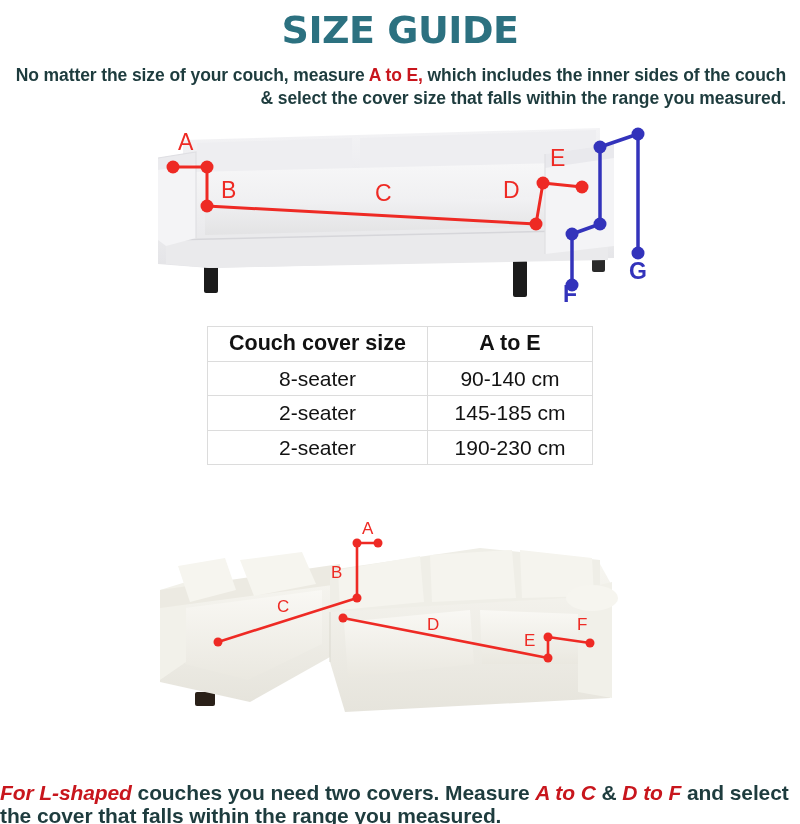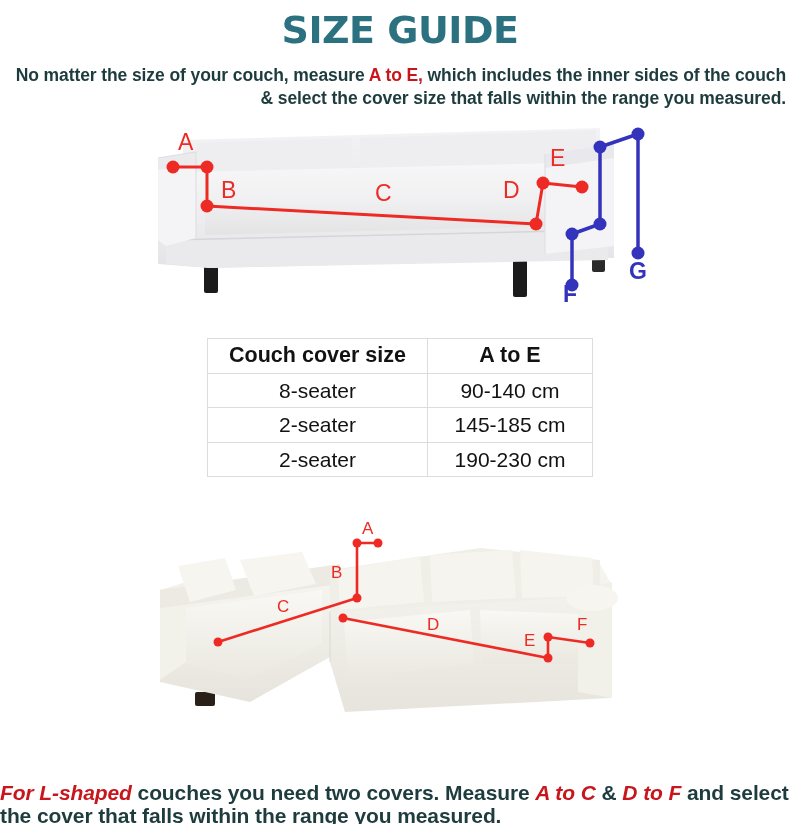--- a/index.html
+++ b/index.html
@@ -60,21 +60,21 @@
 
   
   #size-table-wrap {
     position: absolute;
     top: 326px;
     left: 0;
     width: 800px;
   }
   table#size-table {
     border-collapse: collapse;
-    margin: 12px auto;
+    margin: 0 auto;
     width: 383px;
     table-layout: fixed;
   }
   table#size-table td, table#size-table th {
     border: 1px solid #dcdcdc;
     text-align: center;
     font-family: "Liberation Sans", sans-serif;
     color: #121212;
     padding: 0;
     height: 33.5px;

